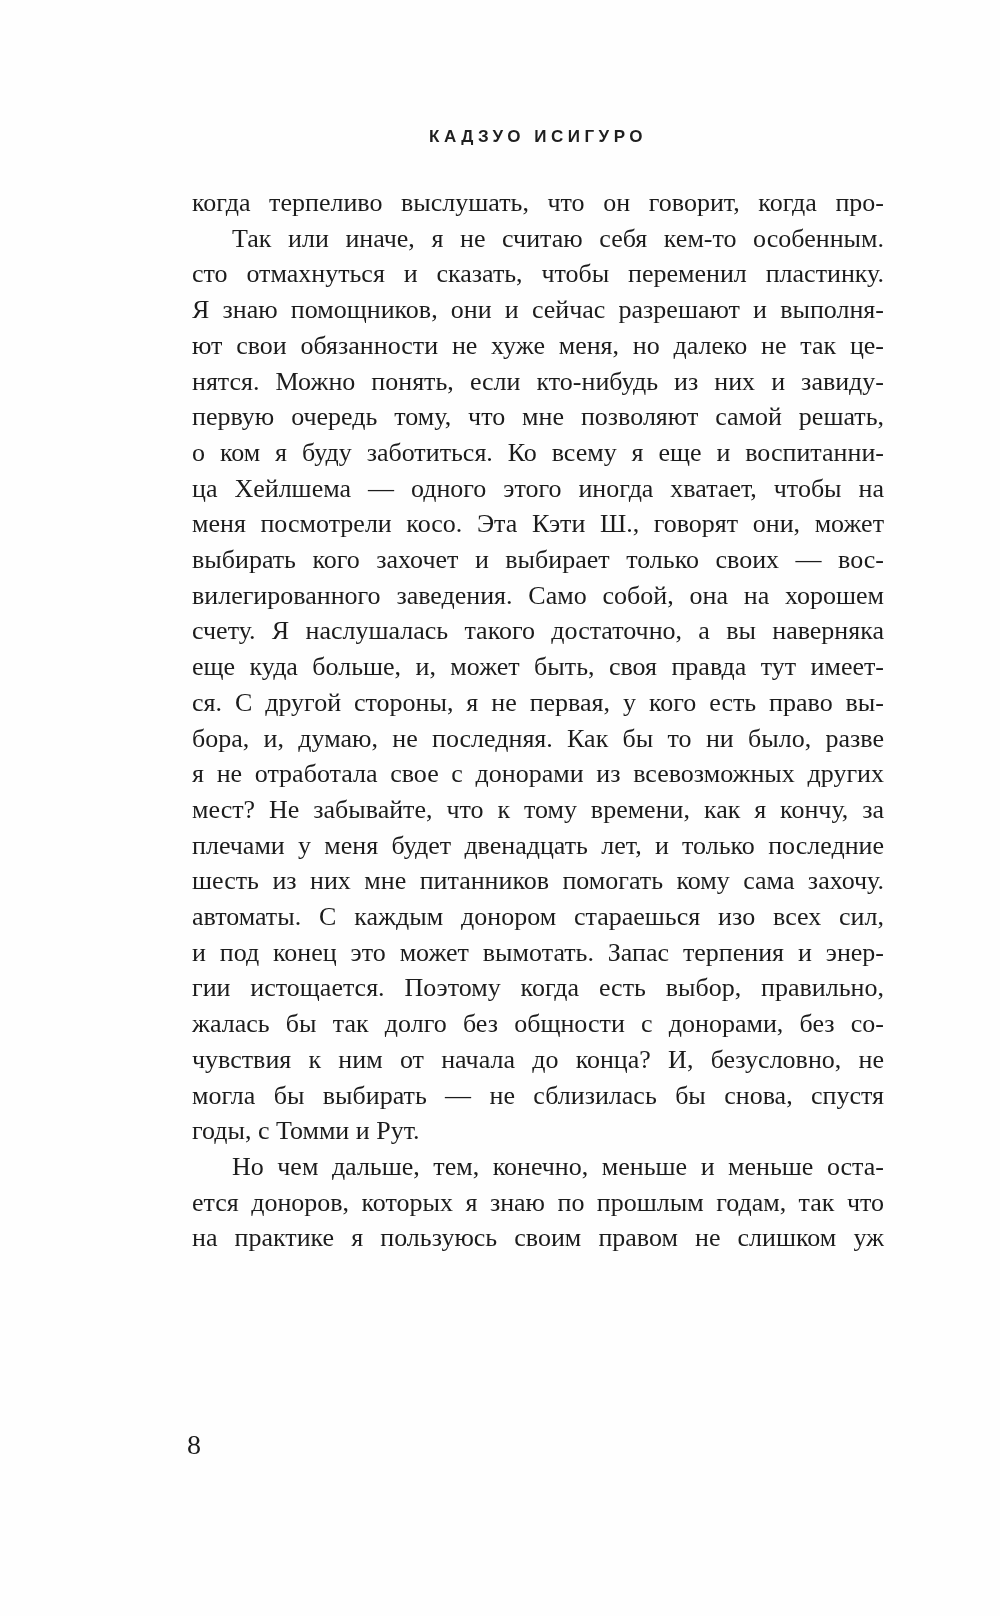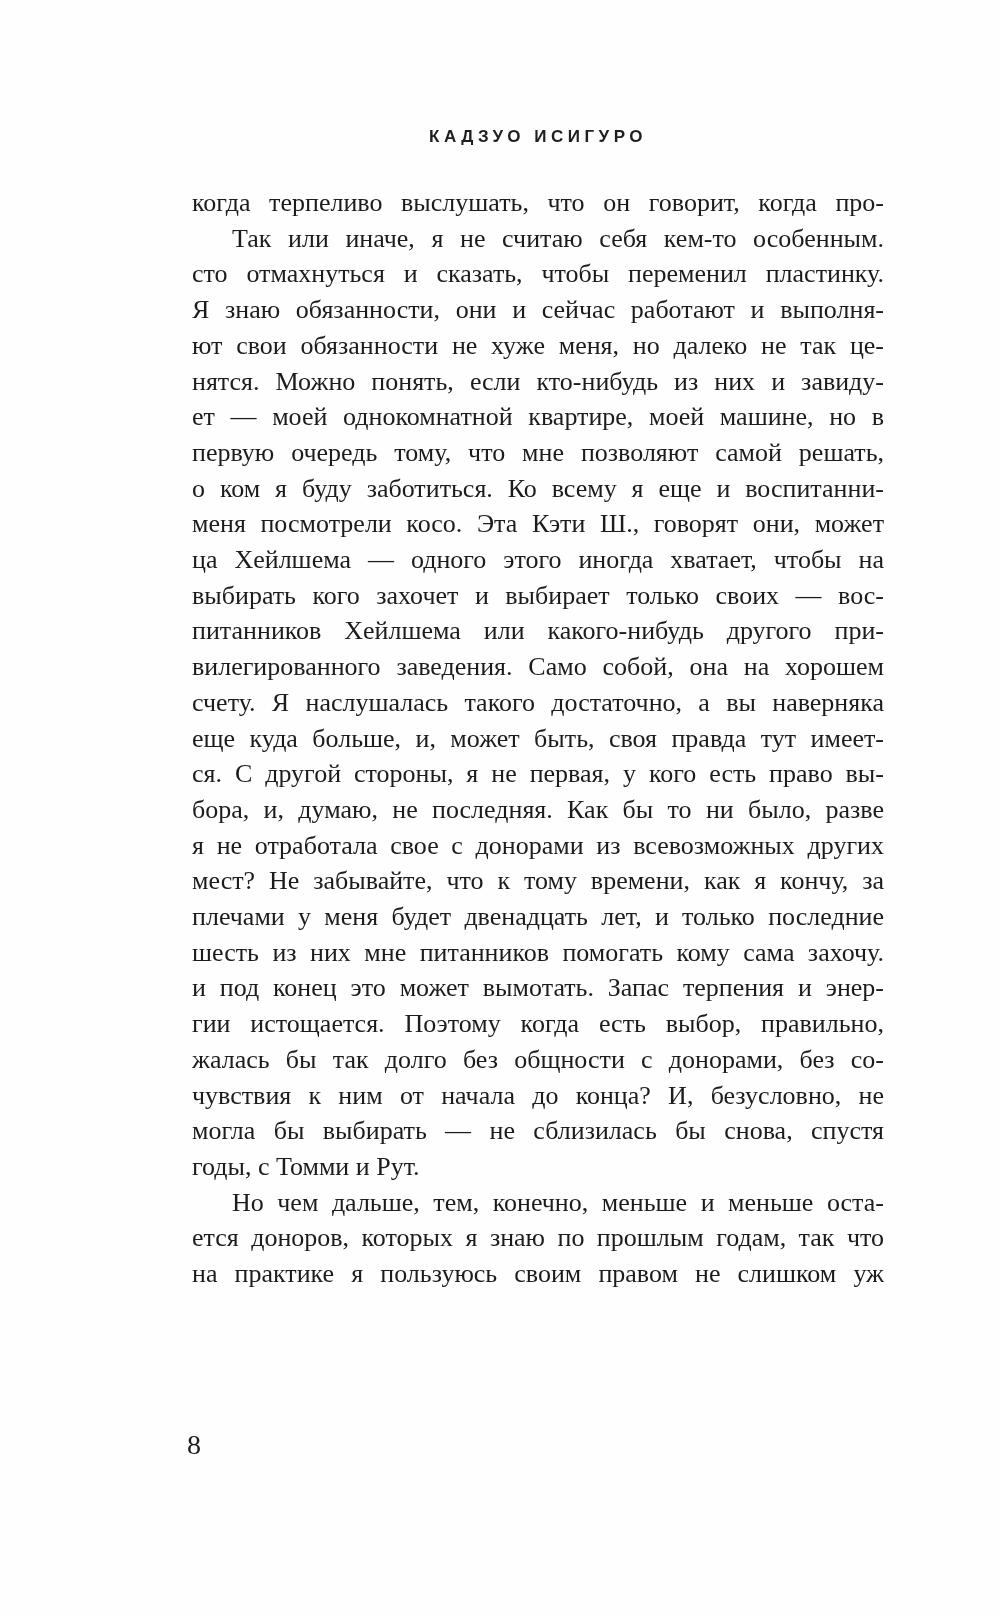--- a/index.html
+++ b/index.html
@@ -61,39 +61,38 @@
 </head>
 <body>
 
 <div class="book-page">
   <div class="running-head">КАДЗУО ИСИГУРО</div>
 
   <div class="text-block">
       <div class="line">когда терпеливо выслушать, что он говорит, когда про-</div>
       <div class="line indent">Так или иначе, я не считаю себя кем-то особенным.</div>
       <div class="line">сто отмахнуться и сказать, чтобы переменил пластинку.</div>
-      <div class="line">Я знаю обязанности, они и сейчас работают и выполня-</div>
+      <div class="line">Я знаю помощников, они и сейчас разрешают и выполня-</div>
       <div class="line">ют свои обязанности не хуже меня, но далеко не так це-</div>
       <div class="line">нятся. Можно понять, если кто-нибудь из них и завиду-</div>
-      <div class="line">ет — моей однокомнатной квартире, моей машине, но в</div>
       <div class="line">первую очередь тому, что мне позволяют самой решать,</div>
       <div class="line">о ком я буду заботиться. Ко всему я еще и воспитанни-</div>
+      <div class="line">ца Хейлшема — одного этого иногда хватает, чтобы на</div>
       <div class="line">меня посмотрели косо. Эта Кэти Ш., говорят они, может</div>
-      <div class="line">ца Хейлшема — одного этого иногда хватает, чтобы на</div>
       <div class="line">выбирать кого захочет и выбирает только своих — вос-</div>
-      <div class="line">питанников Хейлшема или какого-нибудь другого при-</div>
       <div class="line">вилегированного заведения. Само собой, она на хорошем</div>
       <div class="line">счету. Я наслушалась такого достаточно, а вы наверняка</div>
       <div class="line">еще куда больше, и, может быть, своя правда тут имеет-</div>
       <div class="line">ся. С другой стороны, я не первая, у кого есть право вы-</div>
       <div class="line">бора, и, думаю, не последняя. Как бы то ни было, разве</div>
       <div class="line">я не отработала свое с донорами из всевозможных других</div>
       <div class="line">мест? Не забывайте, что к тому времени, как я кончу, за</div>
       <div class="line">плечами у меня будет двенадцать лет, и только последние</div>
       <div class="line">шесть из них мне питанников помогать кому сама захочу.</div>
+      <div class="line">автоматы. С каждым донором стараешься изо всех сил,</div>
       <div class="line">и под конец это может вымотать. Запас терпения и энер-</div>
       <div class="line">гии истощается. Поэтому когда есть выбор, правильно,</div>
       <div class="line">жалась бы так долго без общности с донорами, без со-</div>
       <div class="line">чувствия к ним от начала до конца? И, безусловно, не</div>
       <div class="line">могла бы выбирать — не сблизилась бы снова, спустя</div>
       <div class="line para-end">годы, с Томми и Рут.</div>
       <div class="line indent">Но чем дальше, тем, конечно, меньше и меньше оста-</div>
       <div class="line">ется доноров, которых я знаю по прошлым годам, так что</div>
       <div class="line">на практике я пользуюсь своим правом не слишком уж</div>
     </div>

